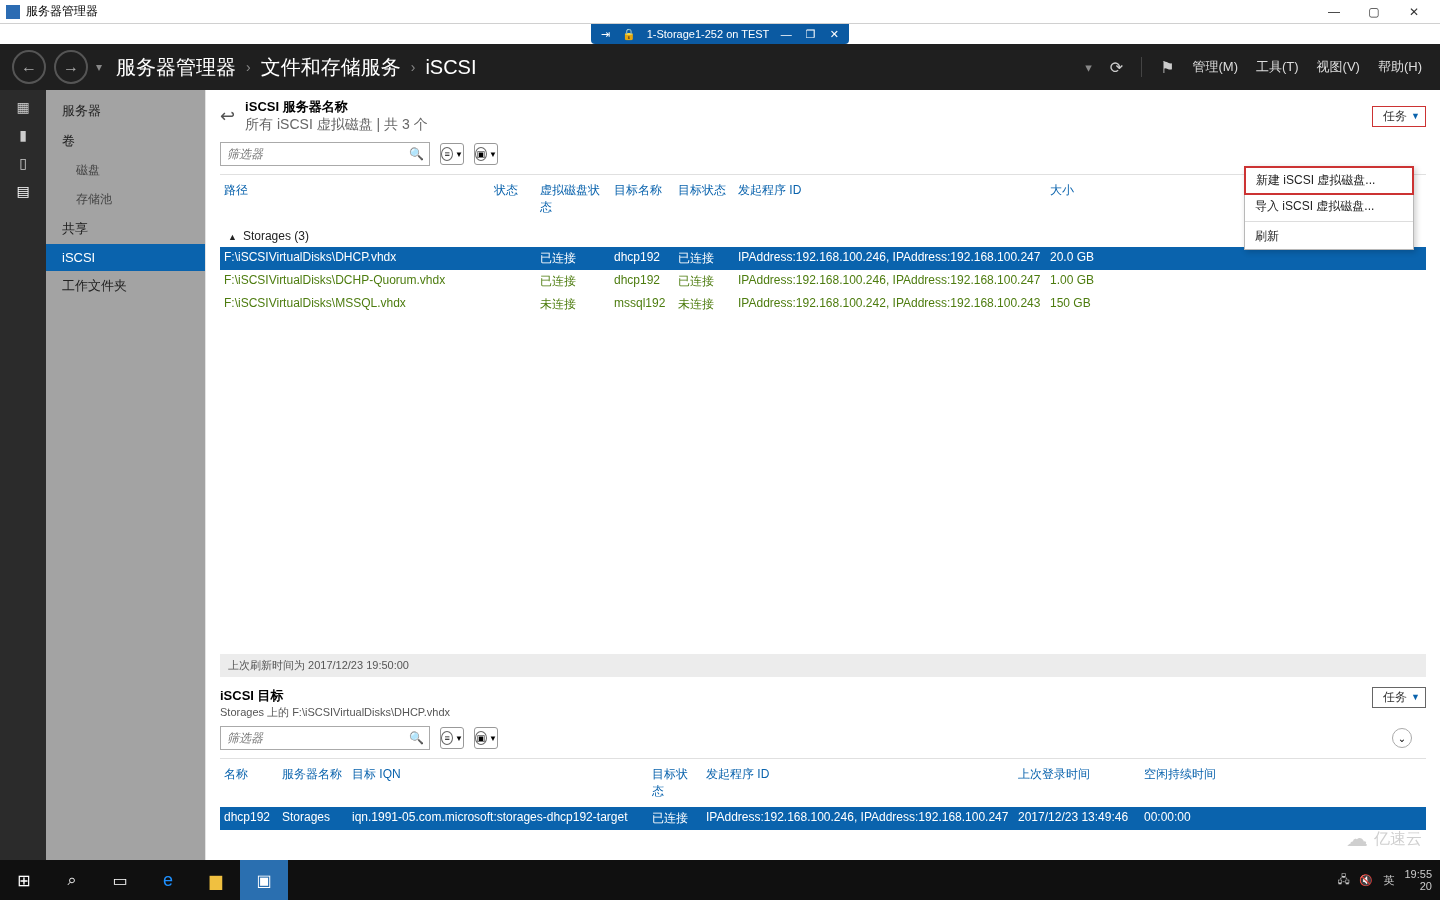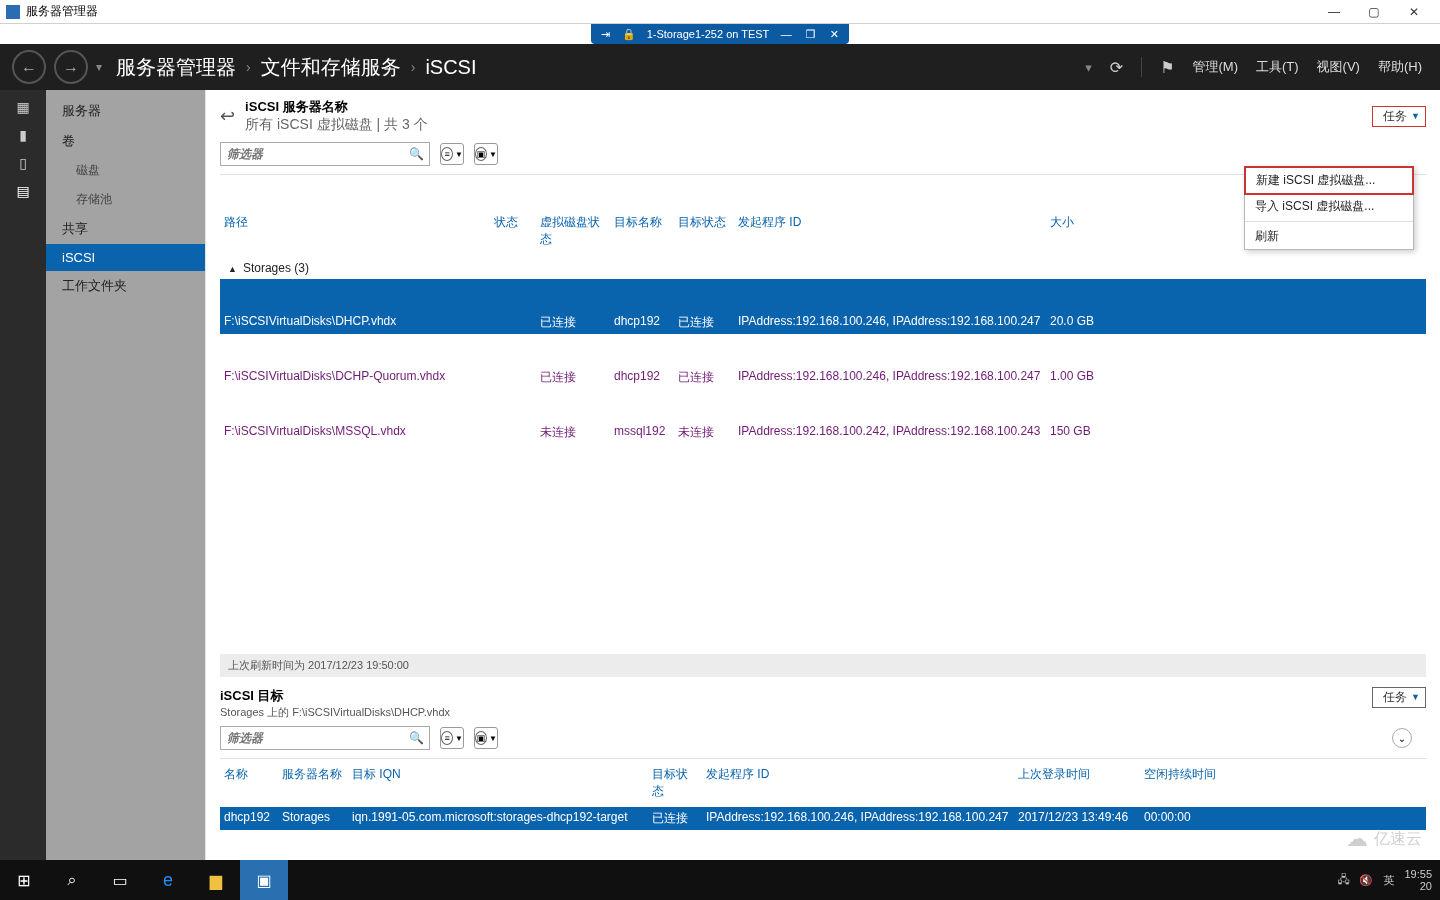--- a/index.html
+++ b/index.html
@@ -45,33 +45,33 @@
 .sect-head .title-line{ font-weight:600; font-size:13px;}
 .sect-head .sub-line{ color:#666; font-size:14px;}
 .sect-head .spacer{flex:1;}
 .task-btn { border:1px solid #c33; background:#fff; color:#333; padding:1px 18px 1px 10px; position:relative; font-size:12px;}
 .task-btn.blue{ border:1px solid #666;}
 .task-btn .caret{ position:absolute; right:5px; top:4px; font-size:9px; color:#0a63ad;}
 
 
 .filter-bar{ display:flex; align-items:center; gap:10px; padding:6px 14px;}
 .filter-box{ display:flex; align-items:center; border:1px solid #aaa; width:210px; height:24px;}
-.filter-box input{ border:none; outline:none; flex:1; padding:0 6px; font-style:italic; color:#888; font-size:12px;font-weight:bold;}
+.filter-box input{ border:none; outline:none; flex:1; padding:0 6px; font-style:italic; color:#888; font-size:12px;}
 .filter-box .mag{ width:24px; text-align:center; color:#333;}
 .round-btn{ width:24px; height:22px; border:1px solid #999; border-radius:3px; display:flex; align-items:center; justify-content:center; font-size:11px; gap:2px;}
 .round-btn .caret{font-size:8px;}
 .circ{ width:14px; height:14px; border:1px solid #666; border-radius:50%; display:inline-flex; align-items:center; justify-content:center; font-size:9px;}
 
 
 .tbl{ margin:2px 14px 0 14px; border-top:1px solid #e0e0e0;}
 .tbl .hdr{ display:flex; color:#0a63ad; font-size:12px; padding:4px 0;}
-.tbl .hdr div, .tbl .row div{ padding:3px 4px;margin-top:32px;}
+.tbl .hdr div, .tbl .row div{ padding:3px 4px;}
 .tbl .group{ font-size:12px; padding:6px 4px 4px 8px; color:#222;}
 .tbl .group .tri{font-size:9px; margin-right:6px;}
-.tbl .row{ display:flex; font-size:12px; color:#701a75;}
+.tbl .row{ display:flex; font-size:12px; color:#4d7c0f;}
 .tbl .row.sel{ background:#0a63ad; color:#fff;}
 .c-path{width:270px;} .c-stat{width:46px;} .c-vstat{width:74px;} .c-tname{width:64px;} .c-tstat{width:60px;} .c-init{width:312px;} .c-size{width:80px;}
 .status-line{ background:#ececec; color:#555; padding:4px 8px; margin:0 14px; font-size:11px;}
 
 
 .dropdown{ position:absolute; right:26px; top:166px; width:170px; background:#fff; border:1px solid #b8b8b8; box-shadow:2px 2px 6px rgba(0,0,0,.2); z-index:50;}
 .dropdown .ditem{ padding:4px 10px; font-size:12px; color:#222;}
 .dropdown .ditem.hl{ border:2px solid #c33; margin:-1px;}
 .dropdown .dsep{ height:1px; background:#ddd; margin:2px 0;}
 

